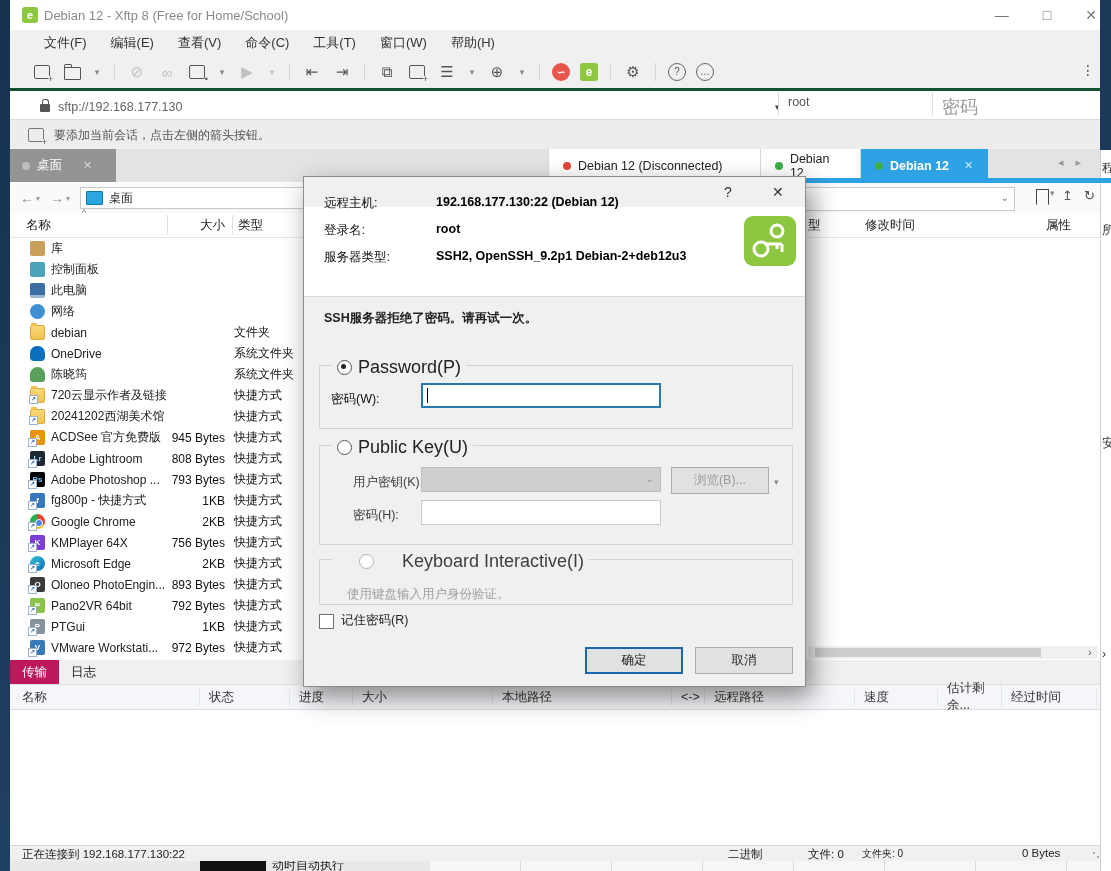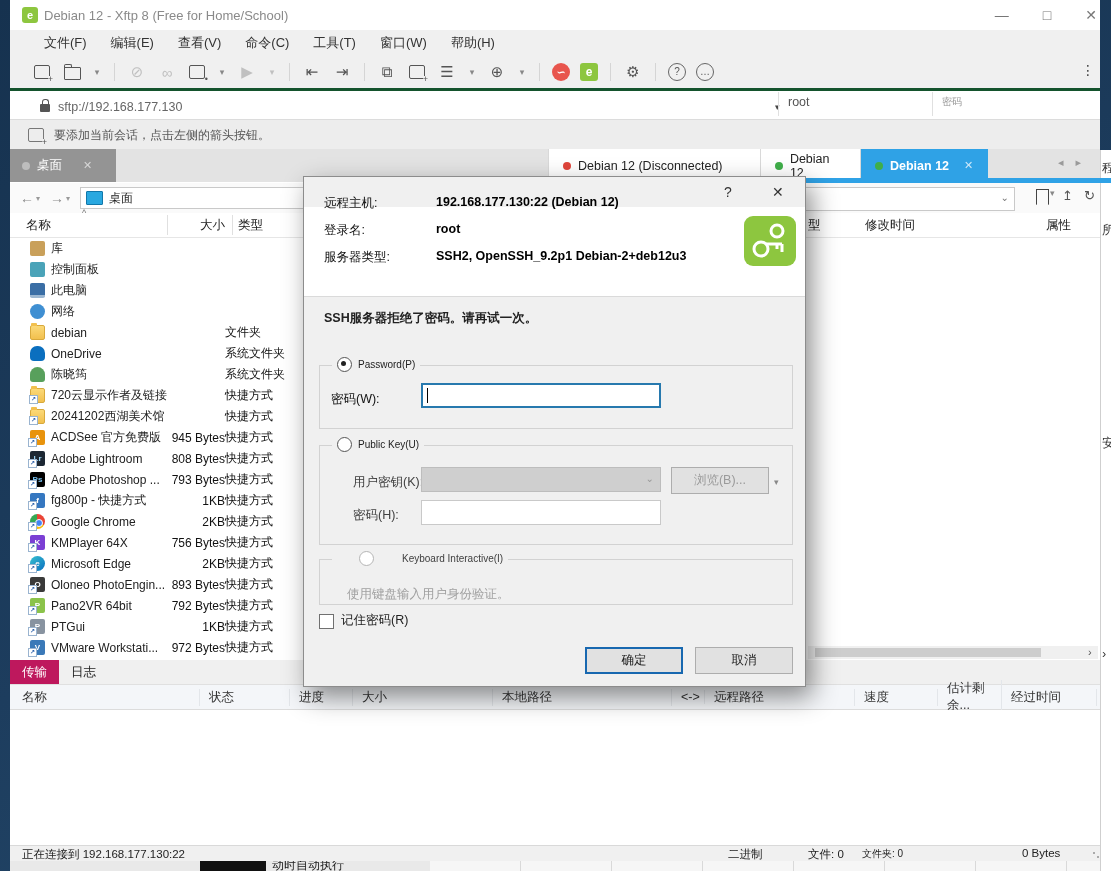--- a/index.html
+++ b/index.html
@@ -36,21 +36,21 @@
   .circ{width:16px;height:16px;border:1.4px solid #666;border-radius:50%;font-size:10px;line-height:15px;text-align:center;color:#555;}
   #kebab{position:absolute;right:16px;top:62px;color:#444;font-size:14px;letter-spacing:0;}
   
   #addr{left:10px;top:88px;width:1090px;height:31px;background:#fff;border-top:3px solid #14532d;display:flex;align-items:center;}
   .lock{width:10px;height:8px;background:#555;border-radius:1px;position:relative;margin:2px 8px 0 30px;}
   .lock::before{content:"";position:absolute;left:1.5px;top:-5px;width:5px;height:5px;border:1.6px solid #555;border-bottom:none;border-radius:3px 3px 0 0;}
   #addr .url{color:#666;font-size:12.5px;}
   #addr .ddown{position:absolute;left:765px;color:#444;font-size:9px;}
   .vline{position:absolute;top:92px;height:24px;width:1px;background:#e0e0e0;}
   #addr-user{position:absolute;left:788px;top:95px;color:#555;font-size:12.5px;}
-  #addr-pass{position:absolute;left:942px;top:95px;color:#9a9a9a;font-size:10px;}
+  #addr-pass{position:absolute;left:942px;top:95px;color:#9a9a9a;font-size:18px;}
   
   #infobar{left:10px;top:119px;width:1090px;height:30px;background:#ededed;border-top:1px solid #dcdcdc;
            display:flex;align-items:center;color:#555;}
   #infobar .boxi{margin:0 10px 0 18px;border-color:#777;}
   
   #tabrow{left:10px;top:149px;width:1090px;height:33px;background:#e3e3e3;}
   .ltab{position:absolute;left:10px;top:149px;width:106px;height:33px;background:#949494;color:#fff;
         display:flex;align-items:center;gap:7px;padding-left:12px;box-sizing:border-box;font-size:12.5px;}
   .dot{width:8px;height:8px;border-radius:50%;}
   .ltab .dot{background:#bdbdbd;}
@@ -81,21 +81,21 @@
   #lheaders{left:10px;top:213px;width:796px;height:24px;background:#fff;border-bottom:1px solid #e6e6e6;color:#333;}
   #rheaders{left:806px;top:213px;width:294px;height:24px;background:#fff;border-bottom:1px solid #e6e6e6;color:#333;overflow:hidden;}
   .hcell{position:absolute;top:217px;font-size:12.5px;}
   #sortcaret{position:absolute;left:82px;top:208px;color:#777;font-size:9px;}
   
   #filelist{left:10px;top:238px;width:796px;height:420px;background:#fff;}
   #rpane-body{left:806px;top:238px;width:294px;height:408px;background:#fff;}
   .frow{height:21px;display:flex;align-items:center;position:relative;}
   .fname{position:absolute;left:20px;display:flex;align-items:center;gap:6px;}
   .fsize{position:absolute;left:95px;width:120px;text-align:right;color:#111;}
-  .ftype{position:absolute;left:215px;color:#111;}
+  .ftype{position:absolute;left:224px;color:#111;}
   .ic{width:15px;height:15px;border-radius:2px;position:relative;flex:none;
       color:#fff;font-size:8px;font-weight:bold;text-align:center;line-height:15px;}
   .ic-folder{background:linear-gradient(#fbd978,#f2c04e);border:1px solid #d8a93c;box-sizing:border-box;}
   .ic-folder::before{content:"";position:absolute;left:0;top:-3px;width:6px;height:3px;background:#f2c04e;border-radius:1px 1px 0 0;}
   .ic-lib{background:#c9a05a;}
   .ic-cpl{background:#4aa3b8;}
   .ic-pc{background:#3a6ea5;border-bottom:3px solid #9db8d2;box-sizing:border-box;}
   .ic-net{background:#3f8fd2;border-radius:50%;}
   .ic-cloud{background:#0b6fbf;border-radius:7px 7px 4px 4px;}
   .ic-user{background:#58a05c;border-radius:50% 50% 3px 3px;}
@@ -146,21 +146,21 @@
   #dlg-title{position:absolute;left:0;top:0;width:100%;height:30px;background:#fff;display:flex;align-items:center;}
   #dlg-title .t{margin-left:12px;font-size:13px;color:#111;}
   #dlg-help{position:absolute;left:420px;top:7px;color:#333;font-size:14px;}
   #dlg-close{position:absolute;left:468px;top:7px;color:#333;font-size:14px;}
   #dlg-head{position:absolute;left:0;top:30px;width:100%;height:89px;background:#fff;border-bottom:1px solid #dadada;}
   .hrow{position:absolute;left:20px;font-size:12.5px;color:#111;}
   .hval{position:absolute;left:132px;font-weight:bold;font-size:12.5px;color:#000;}
   #dlg-keyicon{position:absolute;left:440px;top:39px;width:52px;height:50px;background:#8dc63f;border-radius:9px;}
   #dlg-msg{position:absolute;left:20px;top:133px;font-weight:bold;font-size:12.5px;}
   .grp{position:absolute;left:15px;width:472px;border:1px solid #d2d2d2;background:#f0f0f0;}
-  .grp-label{position:absolute;left:12px;top:-9px;background:#f0f0f0;padding:0 5px;display:flex;gap:6px;align-items:center;font-size:10px;}
+  .grp-label{position:absolute;left:12px;top:-9px;background:#f0f0f0;padding:0 5px;display:flex;gap:6px;align-items:center;font-size:18px;}
   .radio{width:13px;height:13px;border-radius:50%;border:1px solid #555;background:#fff;position:relative;flex:none;}
   .radio.sel::after{content:"";position:absolute;left:3px;top:3px;width:5px;height:5px;border-radius:50%;background:#222;}
   .radio.dis{border-color:#b5b5b5;}
   .flabel{position:absolute;left:27px;font-size:12.5px;color:#111;}
   .flabel.dis,.grp-label .dis{color:#404040;margin-left:22px;}
   .field{position:absolute;left:117px;width:240px;height:25px;box-sizing:border-box;background:#fff;}
   .focusfield{border:2px solid #2779ae;}
   .focusfield::after{content:"";position:absolute;left:4px;top:3px;width:1px;height:15px;background:#000;}
   .combodis{background:#cfcfcf;border:1px solid #bdbdbd;}
   .combodis .chev{position:absolute;right:6px;top:5px;color:#9a9a9a;font-size:10px;}

